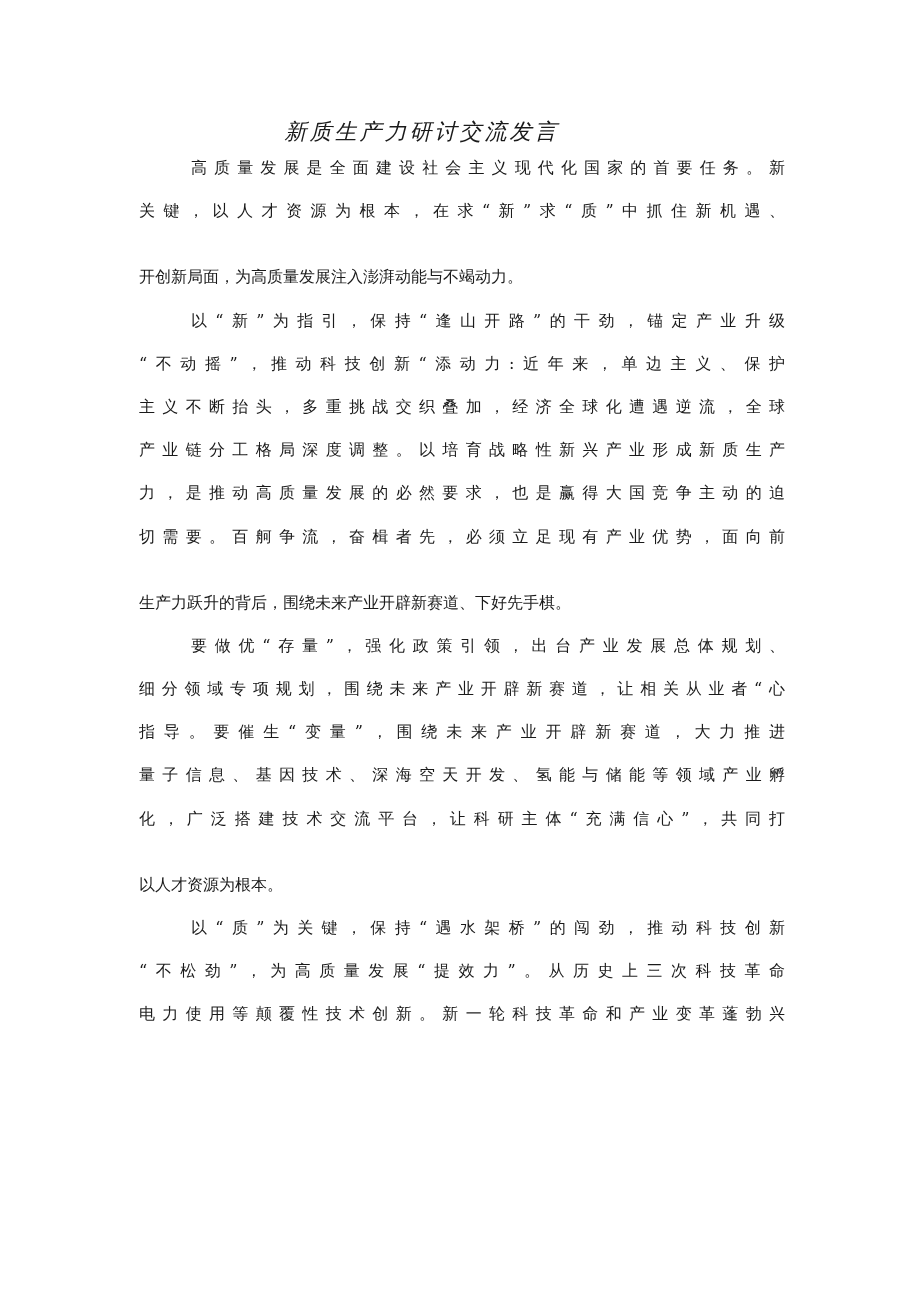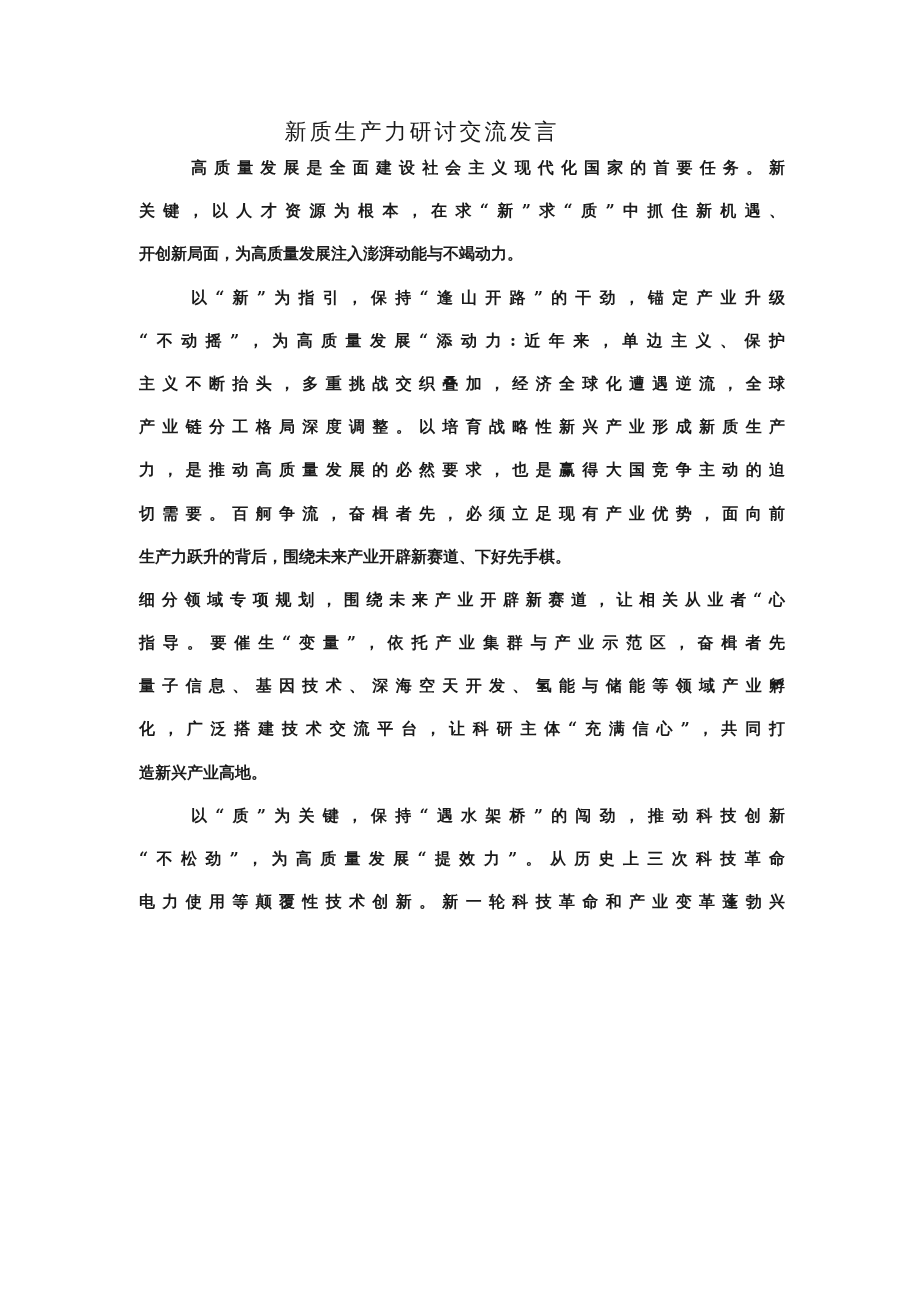--- a/index.html
+++ b/index.html
@@ -24,68 +24,69 @@
     }
     .title {
       position: absolute;
       top: 117px;
       left: 0;
       width: 844px;
       text-align: center;
       font-size: 22px;
       letter-spacing: 3px;
       line-height: 30px;
+      font-style: italic;
     }
     .body-text {
       position: absolute;
       left: 139px;
       top: 158px;
       width: 646px;
-      font-weight: bold;
     }
     .line {
       display: block;
       white-space: nowrap;
       text-align: justify;
       text-align-last: justify;
       height: 43.2px;
     }
     .line.indent { padding-left: 52px; }
-    .line.last { text-align-last: left; }
+    .line.last { text-align-last: left; margin-top: 23px; }
   </style>
 </head>
 <body>
 
 <div class="page">
   <div class="title">新质生产力研讨交流发言</div>
 
   <div class="body-text">
 
     <div>
       <span class="line indent">高质量发展是全面建设社会主义现代化国家的首要任务。新</span>
       <span class="line">关键，以人才资源为根本，在求“新”求“质”中抓住新机遇、</span>
       <span class="line last">开创新局面，为高质量发展注入澎湃动能与不竭动力。</span>
     </div>
 
     <div>
       <span class="line indent">以“新”为指引，保持“逢山开路”的干劲，锚定产业升级</span>
-      <span class="line">“不动摇”，为高质量发展“添动力:近年来，单边主义、保护</span>
+      <span class="line">“不动摇”，推动科技创新“添动力:近年来，单边主义、保护</span>
       <span class="line">主义不断抬头，多重挑战交织叠加，经济全球化遭遇逆流，全球</span>
       <span class="line">产业链分工格局深度调整。以培育战略性新兴产业形成新质生产</span>
       <span class="line">力，是推动高质量发展的必然要求，也是赢得大国竞争主动的迫</span>
       <span class="line">切需要。百舸争流，奋楫者先，必须立足现有产业优势，面向前</span>
       <span class="line last">生产力跃升的背后，围绕未来产业开辟新赛道、下好先手棋。</span>
     </div>
 
     <div>
+      <span class="line indent">要做优“存量”，强化政策引领，出台产业发展总体规划、</span>
       <span class="line">细分领域专项规划，围绕未来产业开辟新赛道，让相关从业者“心</span>
-      <span class="line">指导。要催生“变量”，依托产业集群与产业示范区，奋楫者先</span>
+      <span class="line">指导。要催生“变量”，围绕未来产业开辟新赛道，大力推进</span>
       <span class="line">量子信息、基因技术、深海空天开发、氢能与储能等领域产业孵</span>
       <span class="line">化，广泛搭建技术交流平台，让科研主体“充满信心”，共同打</span>
-      <span class="line last">造新兴产业高地。</span>
+      <span class="line last">以人才资源为根本。</span>
     </div>
 
     <div>
       <span class="line indent">以“质”为关键，保持“遇水架桥”的闯劲，推动科技创新</span>
       <span class="line">“不松劲”，为高质量发展“提效力”。从历史上三次科技革命</span>
       <span class="line">电力使用等颠覆性技术创新。新一轮科技革命和产业变革蓬勃兴</span>
     </div>
   </div>
 </div>
 

